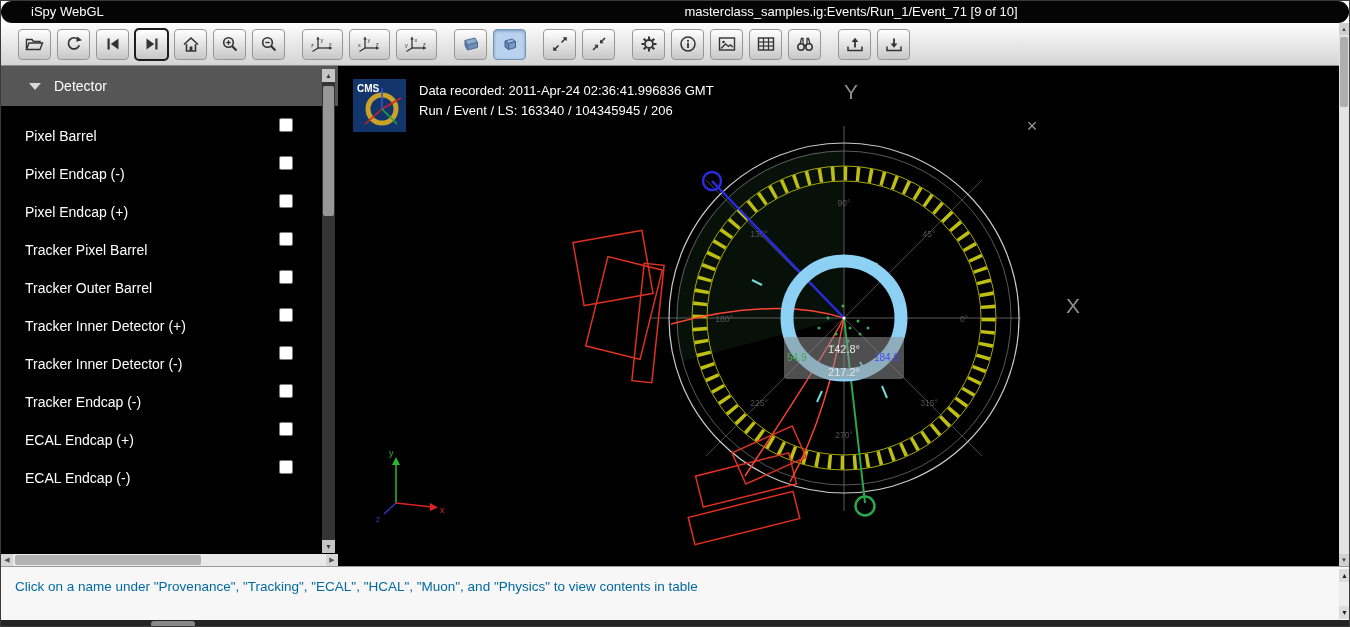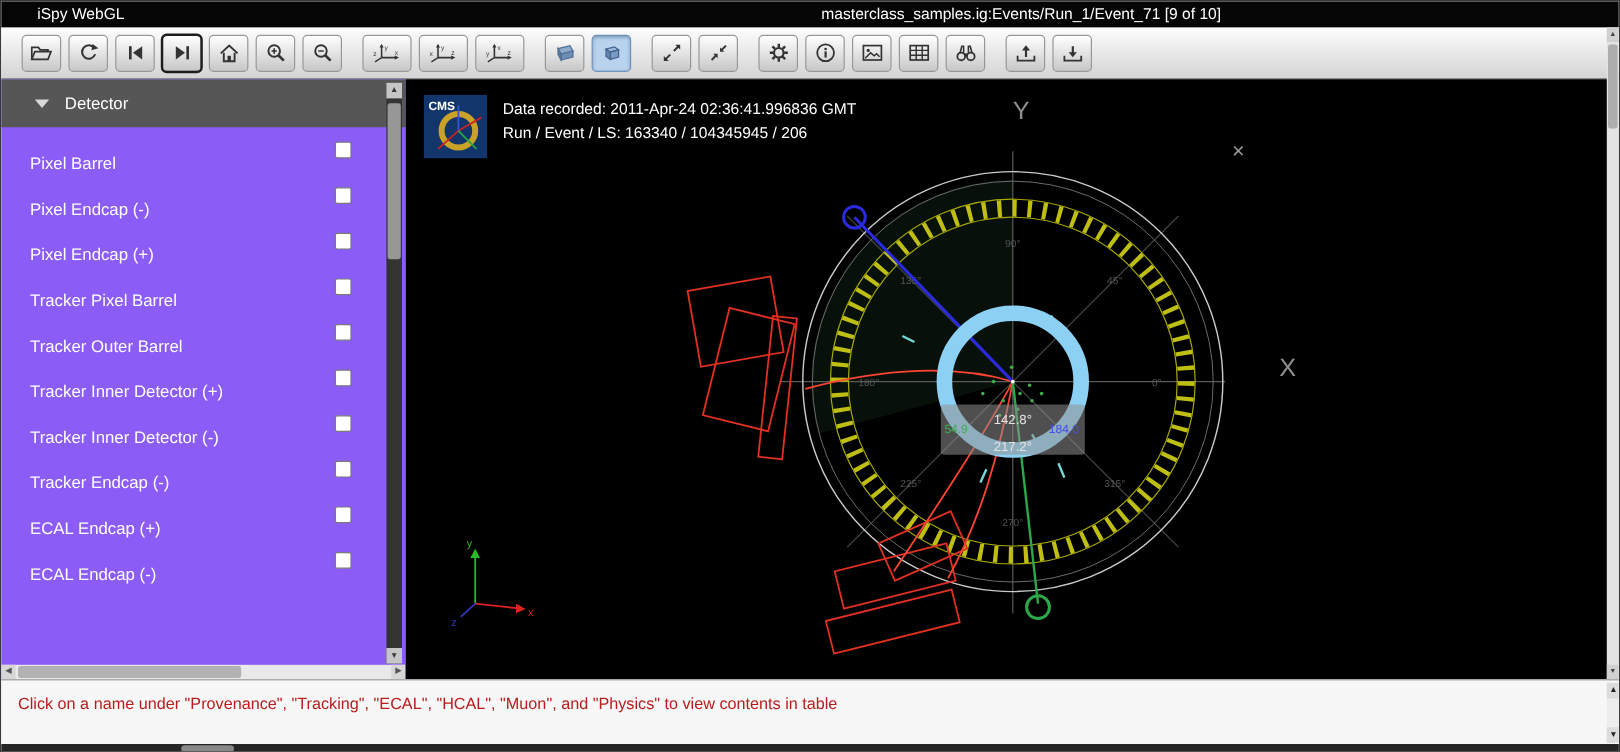--- a/index.html
+++ b/index.html
@@ -1,35 +1,35 @@
 <!DOCTYPE html>
 <html><head>
 <meta charset="utf-8">
 <style>
   * { margin:0; padding:0; box-sizing:border-box; }
   body { font-family:"Liberation Sans", sans-serif; background:#fff; }
   .page { position:relative; width:1350px; height:627px; background:#fff; overflow:hidden; border:1px solid #3a3a3a; }
 
   
-  .top-bar { position:absolute; left:0; top:0; width:100%; height:22px; background:#050505; color:#fff; font-size:13px; }
+  .top-bar { position:absolute; left:0; top:0; width:100%; height:22px; background:#050505; color:#fff; font-size:13px;border-radius:11px; }
   .app-title { position:absolute; left:30px; top:3px; }
   .event-path { position:absolute; left:850px; top:3px; transform:translateX(-50%); white-space:nowrap; }
 
   
   .toolbar { position:absolute; left:0; top:22px; width:100%; height:43px; background:linear-gradient(#fdfdfd,#d4d4d4); border-bottom:1px solid #8a8a8a; display:flex; align-items:center; padding-left:17px; }
   .tb { width:33px; height:31px; margin-right:6px; border:1px solid #979797; border-radius:4px; background:linear-gradient(#ffffff,#c7c7c7); display:flex; align-items:center; justify-content:center; padding:0; cursor:pointer; flex:0 0 auto; }
   .tb.wide { width:41px; }
   .tb.gap { margin-left:11px; }
   .tb.focus { outline:2px solid #1d1d1d; outline-offset:-1px; }
   .tb.checked { background:#b9d3ee; border-color:#6f94ba; box-shadow:inset 0 1px 3px rgba(40,70,110,.45); }
   .tb svg { display:block; }
 
   
   .content { position:absolute; left:0; top:65px; width:1350px; height:500px; }
-  .sidebar { position:absolute; left:0; top:0; width:337px; height:500px; background:#8b5cf6; color:#fff; overflow:hidden; }
+  .sidebar { position:absolute; left:0; top:0; width:337px; height:500px; background:#000000; color:#fff; overflow:hidden; }
   .sb-header { height:40px; background:#565656; display:flex; align-items:center; padding-left:28px; font-size:14px; gap:13px; cursor:pointer; }
   .chev { width:0; height:0; border-left:6px solid transparent; border-right:6px solid transparent; border-top:7px solid #d9d9d9; }
   .sb-item { height:38px; display:flex; align-items:flex-end; padding-left:24px; position:relative; font-size:14px; cursor:pointer; }
   .checkbox { position:absolute; right:45px; top:12px; width:14px; height:14px; background:#fff; border:1px solid #7a7a7a; border-radius:2px; }
   .checkbox.checked { background:#1576d6; border-color:#0f64bd; }
   .checkbox.checked::after { content:"✓"; position:absolute; left:2px; top:-1px; color:#fff; font-size:11px; font-weight:bold; }
   .sb-vscroll { position:absolute; left:321px; top:3px; width:13px; height:484px; background:#343434; }
   .sb-vscroll .arr { position:absolute; left:0; width:13px; height:13px; background:#c6c6c6; color:#3a3a3a; font-size:7px; text-align:center; line-height:13px; }
   .sb-vscroll .arr.up { top:0; } .sb-vscroll .arr.dn { bottom:0; }
   .sb-vscroll .thumb { position:absolute; left:1px; top:17px; width:11px; height:130px; background:#979797; border-radius:2px; }
@@ -46,21 +46,21 @@
   .close-btn { position:absolute; left:684px; top:50px; width:20px; height:20px; color:#9a9a9a; font-size:18px; line-height:20px; text-align:center; cursor:pointer; }
 
   
   .main-vscroll { position:absolute; right:0; top:22px; width:10px; height:543px; background:#e3e3e3; }
   .main-vscroll .arr { position:absolute; left:0; width:10px; height:12px; background:#d0d0d0; color:#444; font-size:6px; text-align:center; line-height:12px; }
   .main-vscroll .arr.up { top:0; } .main-vscroll .arr.dn { bottom:0; }
   .main-vscroll .thumb { position:absolute; left:1px; top:14px; width:8px; height:70px; background:#aeaeae; border-radius:2px; }
 
   
   .bottom-panel { position:absolute; left:0; top:565px; width:1350px; height:54px; background:#f7f7f7; border-top:1px solid #999; }
-  .hint { padding:12px 30px 0 14px; color:#b91c1c; font-size:13.5px; }
+  .hint { padding:12px 30px 0 14px; color:#0369a1; font-size:13.5px; }
   .bp-vscroll { position:absolute; right:1px; top:2px; width:11px; height:50px; background:#ededed; }
   .bp-vscroll .arr { position:absolute; left:0; width:11px; height:13px; background:#dcdcdc; color:#222; font-size:7px; text-align:center; line-height:13px; }
   .bp-vscroll .arr.up { top:0; } .bp-vscroll .arr.dn { bottom:0; }
   .bottom-strip { position:absolute; left:0; top:619px; width:1350px; height:8px; background:#252525; }
   .bottom-strip .thumb { position:absolute; left:150px; top:1px; width:44px; height:6px; background:#888; border-radius:3px; }
 </style>
 </head>
 <body>
 
 <div class="page">

